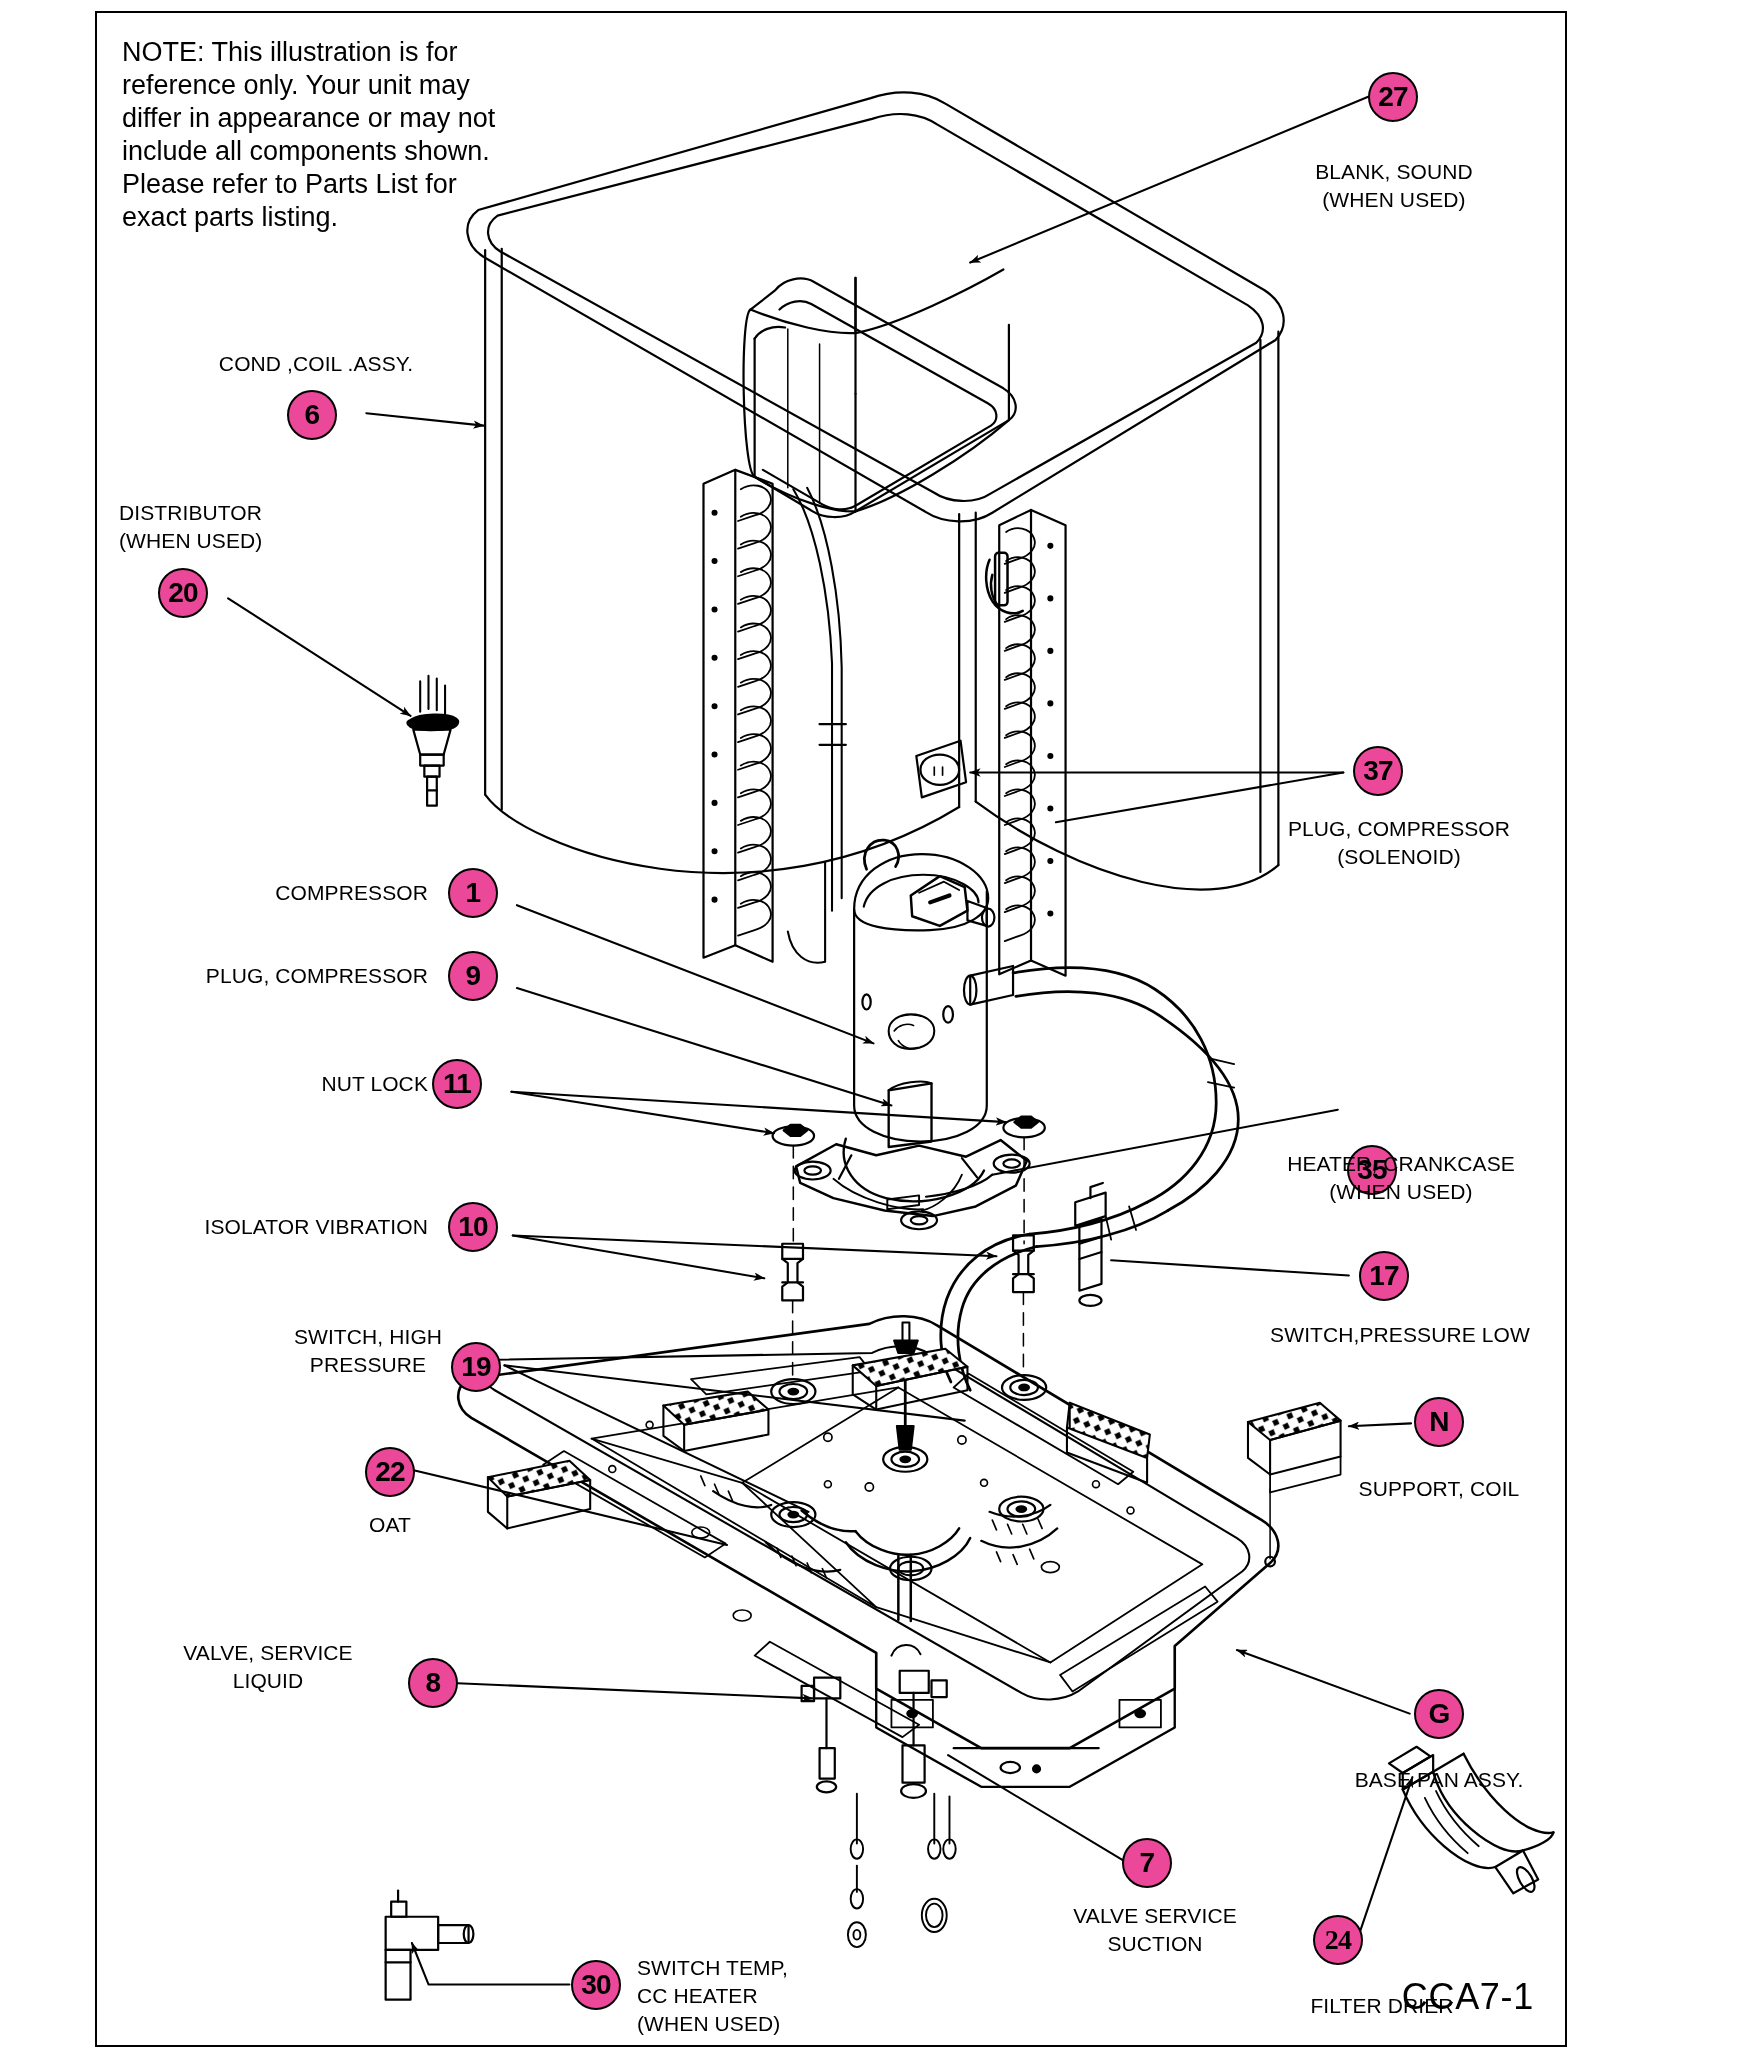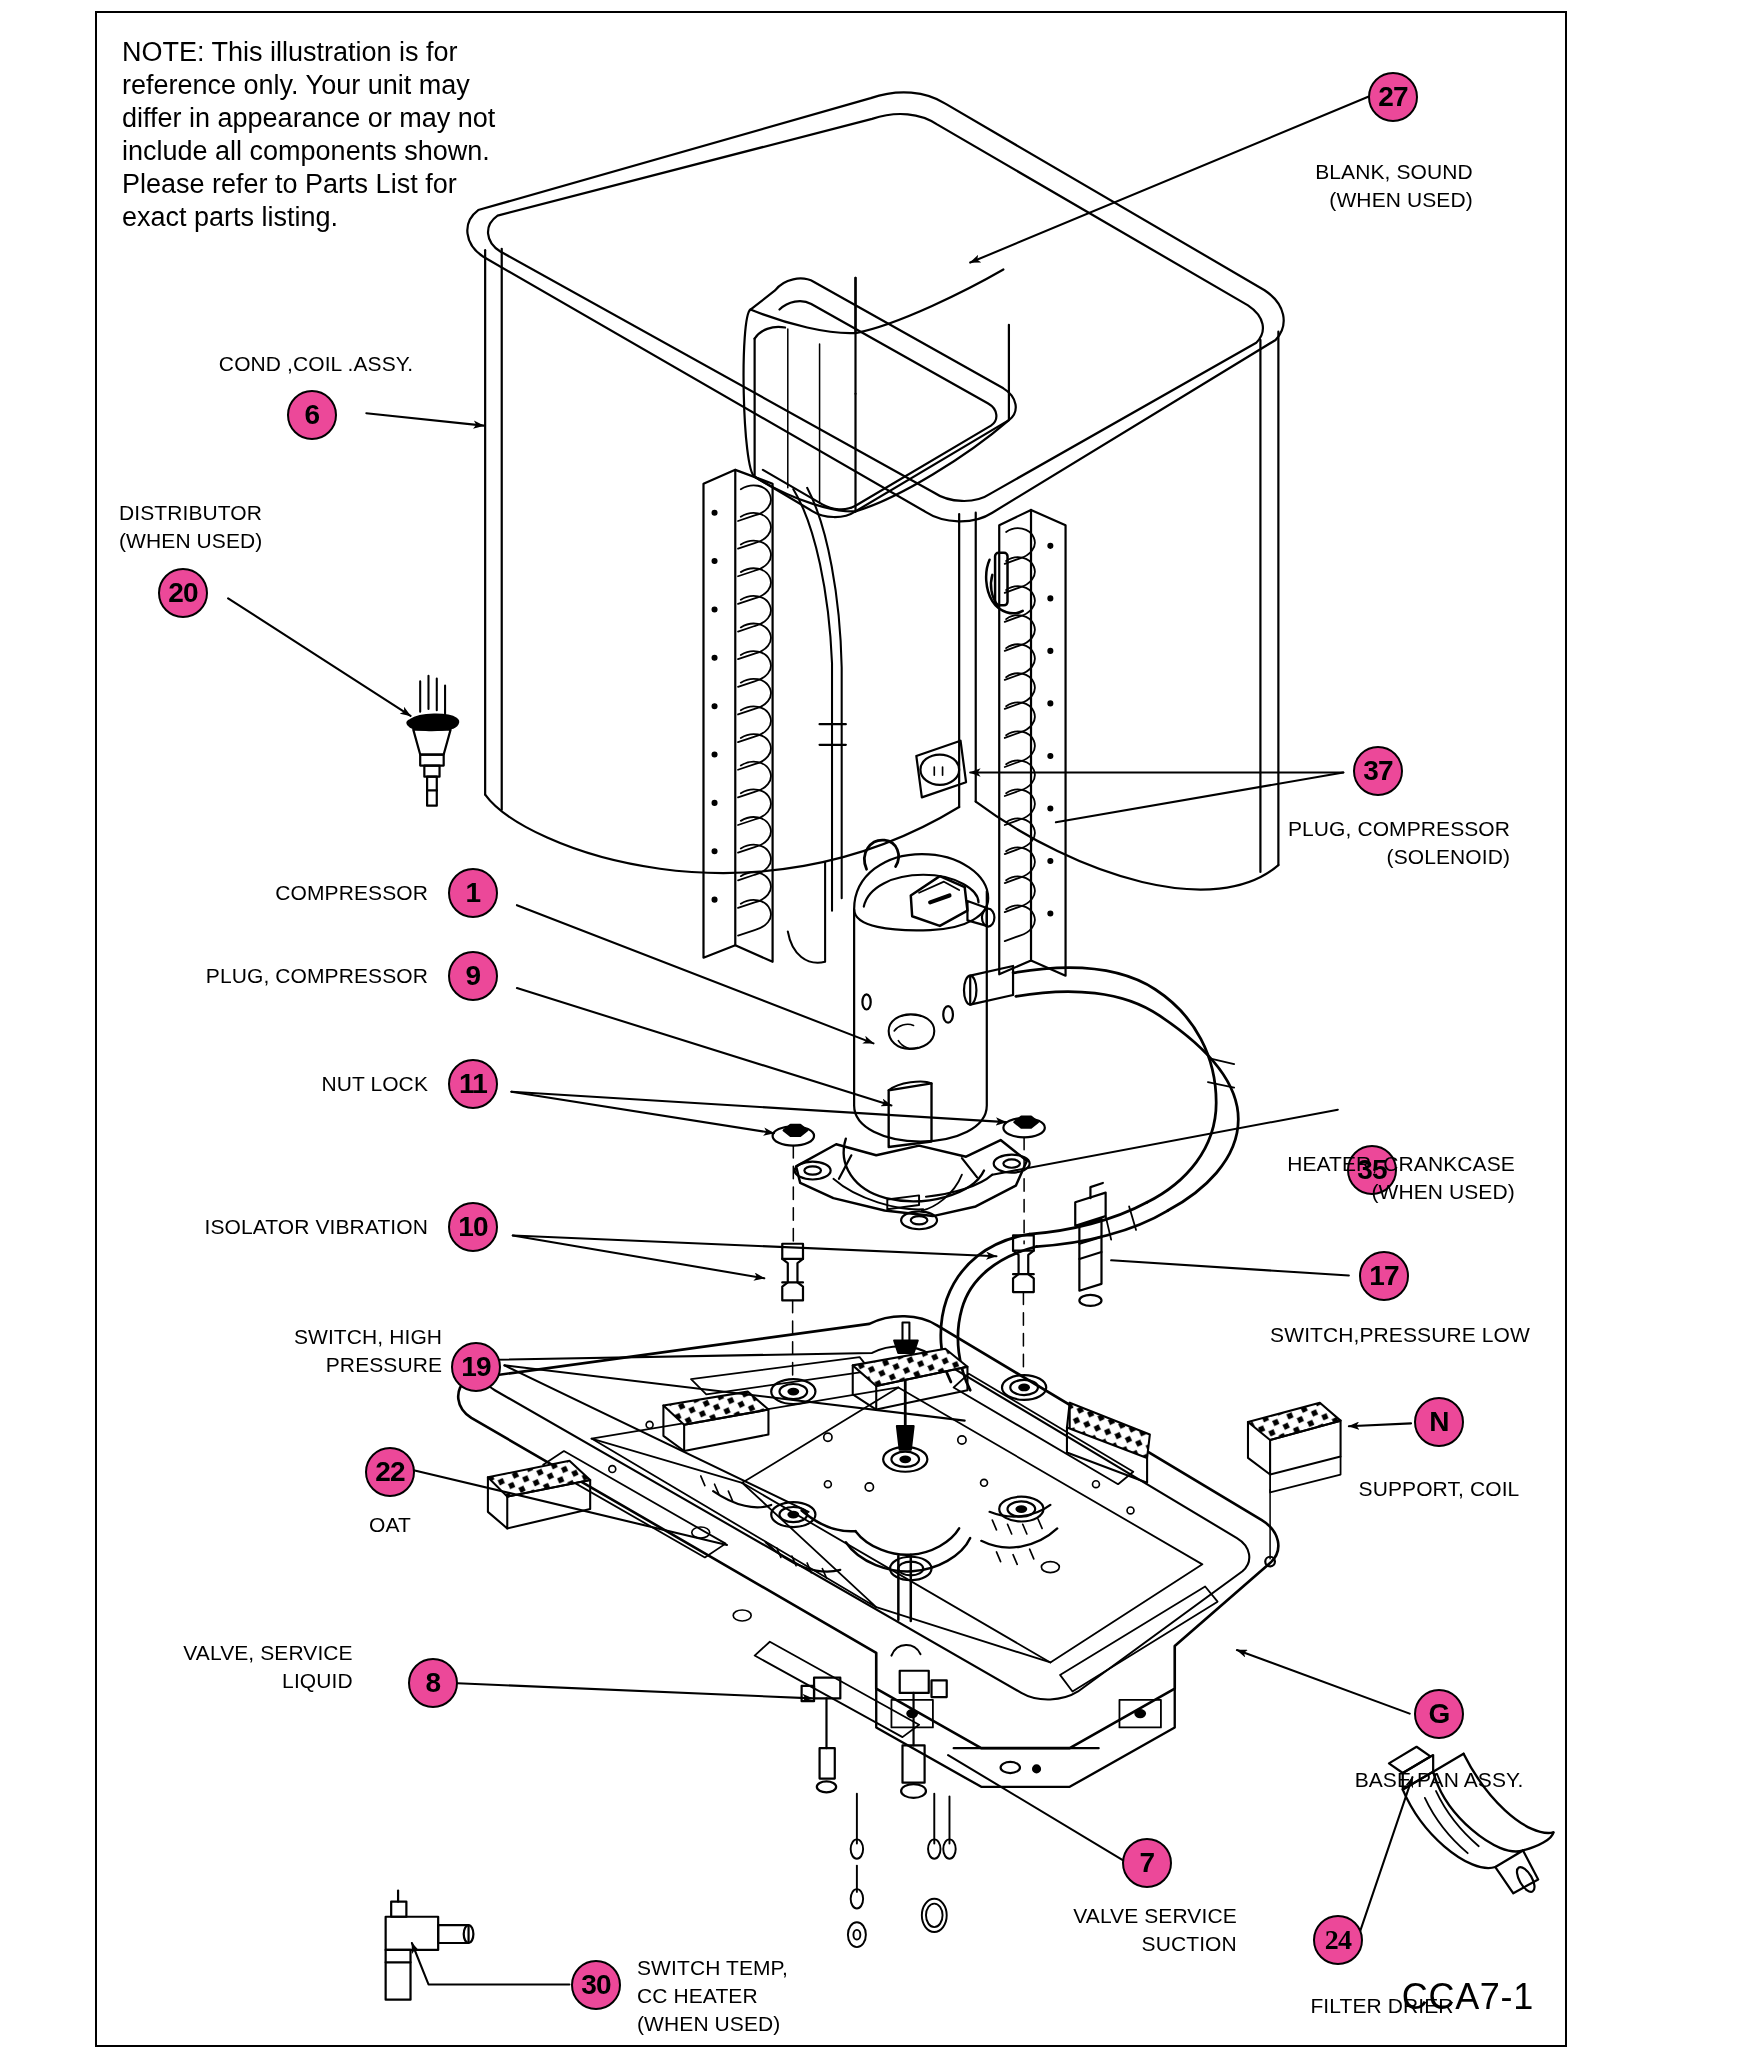--- a/index.html
+++ b/index.html
@@ -10,21 +10,21 @@
   #frame{position:absolute;left:95px;top:11px;width:1472px;height:2036px;
          border:2.8px solid #000;box-sizing:border-box;}
   svg.art{position:absolute;left:0;top:0;width:1758px;height:2066px;overflow:visible;}
   .lbl{position:absolute;font-size:21px;line-height:28px;letter-spacing:0.1px;
        white-space:pre;color:#000;font-weight:400;}
   .note{position:absolute;font-size:27px;line-height:33px;white-space:pre;color:#000;}
   .cal{position:absolute;width:50px;height:50px;border:2.4px solid #000;border-radius:50%;
        background:#ec4899;display:flex;align-items:center;justify-content:center;
        font-size:28px;font-weight:700;letter-spacing:-0.7px;box-sizing:border-box;}
   .drawno{position:absolute;font-size:36px;letter-spacing:0.7px;white-space:pre;}
-  .ta-c{text-align:right;transform:translateX(-50%);}
+  .ta-c{text-align:center;transform:translateX(-50%);}
   .ta-r{text-align:right;transform:translateX(-100%);}
 </style>
 </head>
 <body>
 
 <div id="sheet">
 
   <div id="frame"></div>
 
   <svg class="art" viewBox="0 0 2544 2990">
@@ -554,21 +554,21 @@
   <div class="lbl ta-c" style="left:1399px;top:815px;">PLUG, COMPRESSOR
 (SOLENOID)</div>
 
   <div class="lbl ta-r" style="left:428px;top:879px;">COMPRESSOR</div>
   <div class="cal" style="left:448px;top:868px;">1</div>
 
   <div class="lbl ta-r" style="left:428px;top:962px;">PLUG, COMPRESSOR</div>
   <div class="cal" style="left:448px;top:951px;">9</div>
 
   <div class="lbl ta-r" style="left:428px;top:1070px;">NUT LOCK</div>
-  <div class="cal" style="left:448px;top:1059px;">11</div>
+  <div class="cal" style="left:432px;top:1059px;">11</div>
 
   <div class="cal" style="left:1347px;top:1145px;text-align:right;">35</div>
   <div class="lbl ta-c" style="left:1401px;top:1150px;">HEATER, CRANKCASE
 (WHEN USED)</div>
 
   <div class="lbl ta-r" style="left:428px;top:1213px;">ISOLATOR VIBRATION</div>
   <div class="cal" style="left:448px;top:1202px;">10</div>
 
   <div class="cal" style="left:1359px;top:1251px;">17</div>
   <div class="lbl ta-c" style="left:1400px;top:1321px;">SWITCH,PRESSURE LOW</div>

